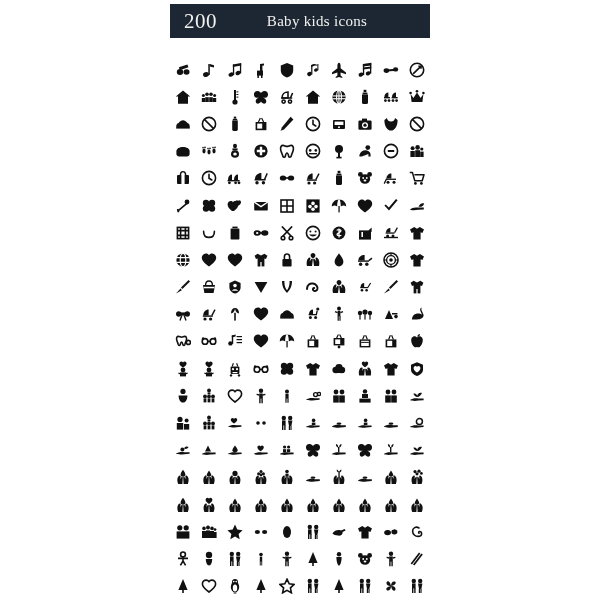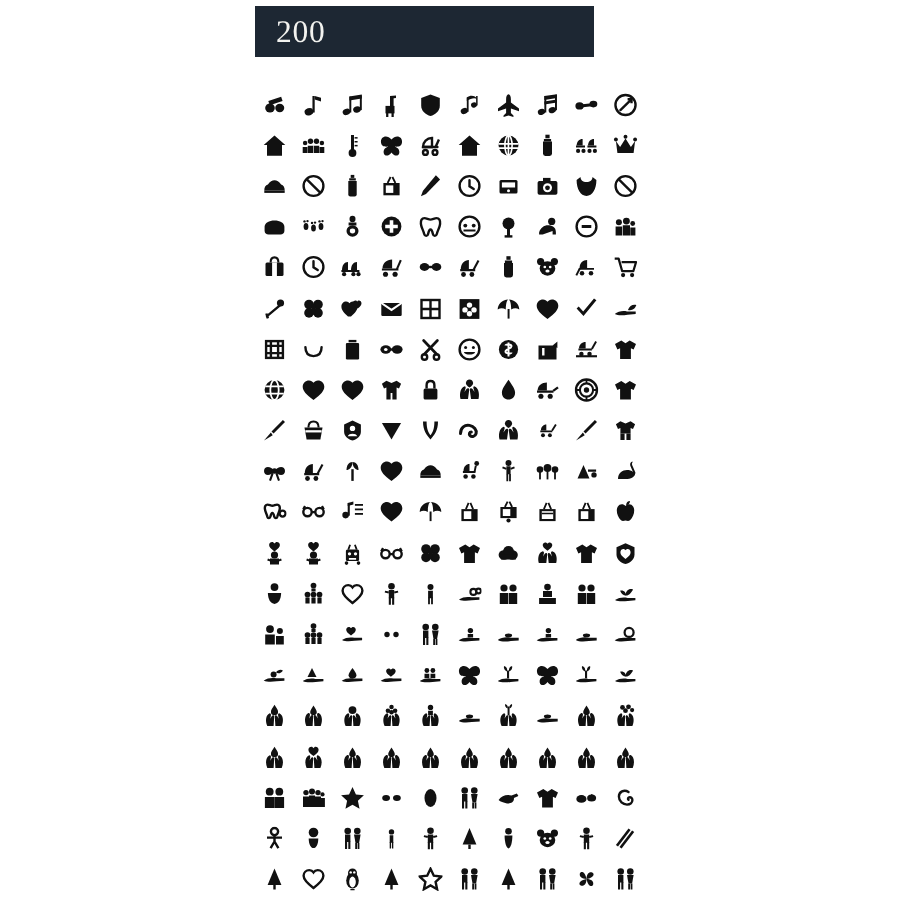--- a/index.html
+++ b/index.html
@@ -19,21 +19,21 @@
     width: 600px;
     height: 600px;
     background: #ffffff;
   }
 
   
   #header-bar {
     position: absolute;
     left: 170px;
     top: 4px;
-    width: 226px;
+    width: 260px;
     height: 34px;
     background: #1d2733;
     display: flex;
     align-items: center;
     box-sizing: border-box;
   }
   #header-count {
     color: #f2f2ef;
     font-family: "Liberation Serif", serif;
     font-size: 21px;
@@ -87,20 +87,21 @@
     stroke-width: 1.6;
   }
 </style>
 </head>
 <body>
 
 <div id="page">
 
   <div id="header-bar">
     <div id="header-count">200</div>
+    <div id="header-title">Baby kids icons</div>
   </div>
 
   <div id="icon-grid">
       <div class="icon-cell">
         <svg viewBox="0 0 16 16">
           <g id="shape-binoculars">
             <ellipse cx="5" cy="10" rx="3.2" ry="3"></ellipse>
             <ellipse cx="11.5" cy="10" rx="3" ry="2.8"></ellipse>
             <rect x="4" y="4" width="9" height="3" transform="rotate(-18 8 5)"></rect>
           </g>

